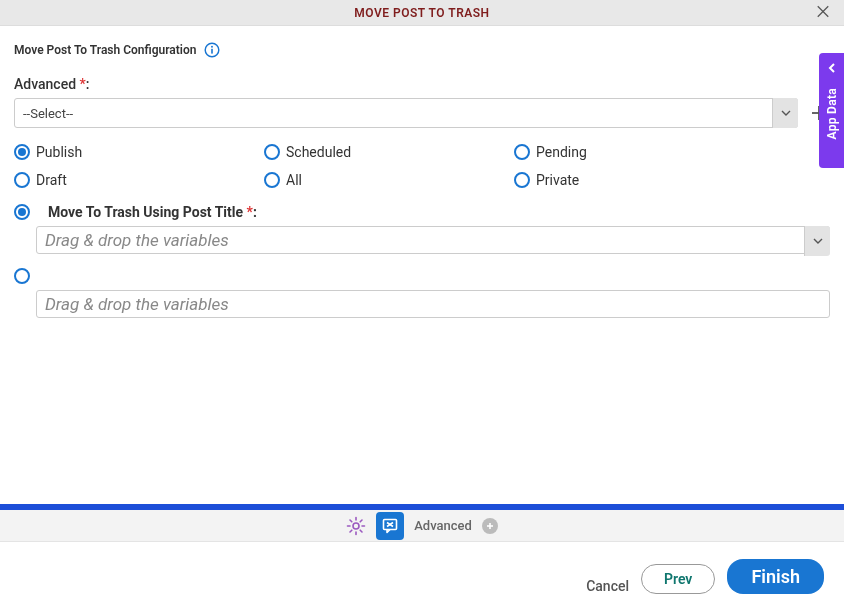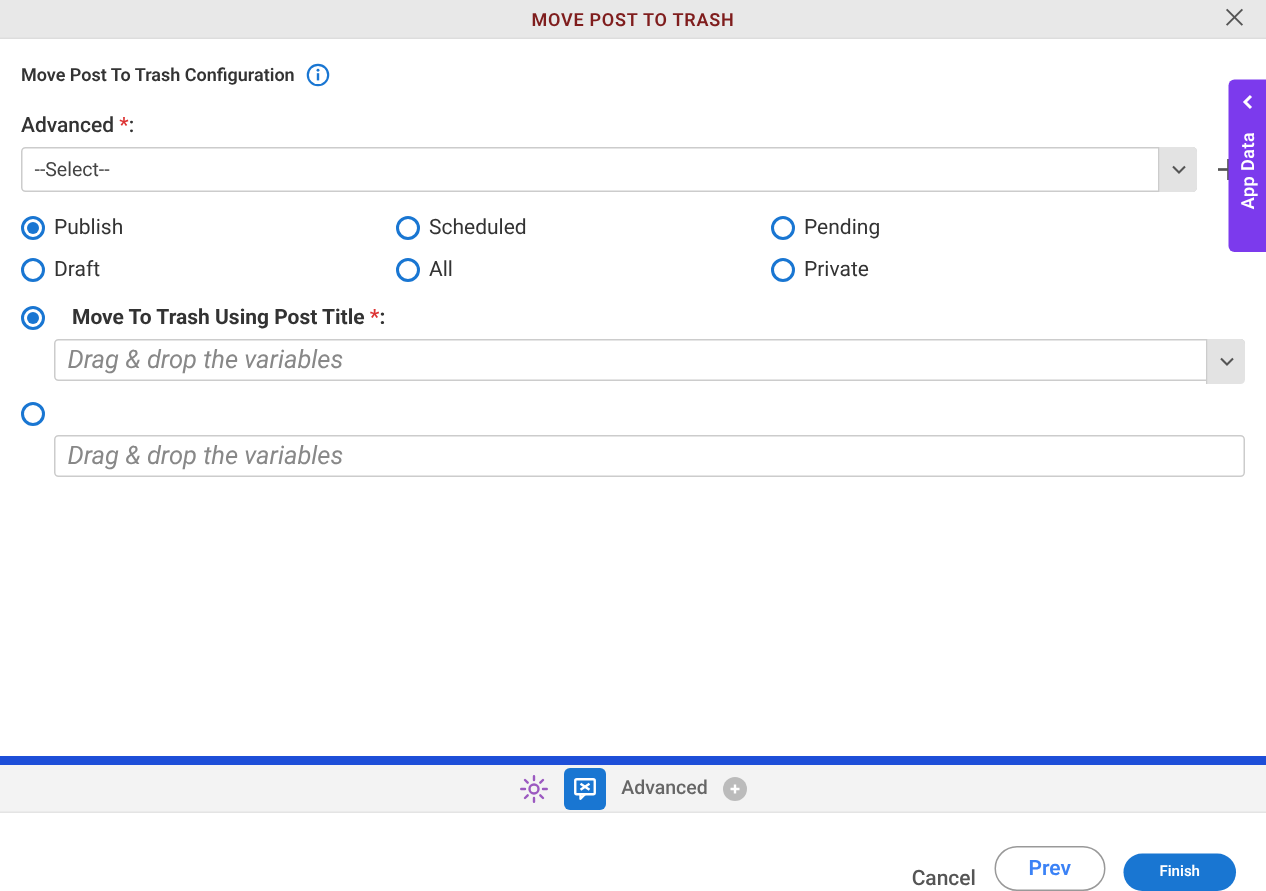--- a/index.html
+++ b/index.html
@@ -34,22 +34,22 @@
     .middle-bar { position: absolute; bottom: 52px; left: 0; right: 0; background: #f3f3f3; height: 38px; display: flex; align-items: center; justify-content: center; gap: 10px; border-top: 6px solid #1d4ed8; border-bottom: 1px solid #e4e4e4; }
     .gear-icon svg, .cancel-square svg { display: block; }
     .gear-icon svg { width: 20px; height: 20px; }
     .cancel-square { width: 28px; height: 28px; background: #1976d2; border-radius: 4px; display: flex; align-items: center; justify-content: center; cursor: pointer; }
     .cancel-square svg { width: 18px; height: 18px; }
     .advanced-label { font-size: 13px; color: #666; font-weight: 500; }
     .expand-icon { width: 16px; height: 16px; background: #bbb; border-radius: 50%; display: flex; align-items: center; justify-content: center; cursor: pointer; }
     .expand-icon svg { width: 10px; height: 10px; }
     .footer-bar { position: absolute; bottom: 0; left: 0; right: 0; height: 52px; display: flex; align-items: flex-end; justify-content: flex-end; padding: 0 20px; gap: 12px; background: #fff; }
     .cancel-link { font-size: 14px; color: #555; background: none; border: none; cursor: pointer; font-weight: 500; }
-    .prev-btn { font-size: 14px; color: #3b82f6; background: #fff; border: 1.5px solid #999; border-radius: 16px; padding: 6px 22px; cursor: pointer; font-weight: 600; }
-    .finish-btn { font-size: 10px; color: #fff; background: #1976d2; border: none; border-radius: 16px; padding: 7px 24px; cursor: pointer; font-weight: 600; }
+    .prev-btn { font-size: 14px; color: #0f766e; background: #fff; border: 1.5px solid #999; border-radius: 16px; padding: 6px 22px; cursor: pointer; font-weight: 600; }
+    .finish-btn { font-size: 18px; color: #fff; background: #1976d2; border: none; border-radius: 16px; padding: 7px 24px; cursor: pointer; font-weight: 600; }
     .side-tab { position: absolute; right: 0; top: 53px; width: 25px; height: 115px; background: #7c3aed; border-radius: 4px 0 0 4px; display: flex; flex-direction: column; align-items: center; justify-content: flex-start; padding-top: 6px; cursor: pointer; }
     .side-tab-chevron svg { width: 12px; height: 12px; }
     .side-tab-text { writing-mode: vertical-rl; transform: rotate(180deg); color: #fff; font-size: 12px; font-weight: 600; margin-top: 10px; letter-spacing: 0.3px; }
   </style>
 </head>
 <body>
 
 <div class="dialog-header">
   <span class="dialog-title">MOVE POST TO TRASH</span>
   <button class="close-btn">

